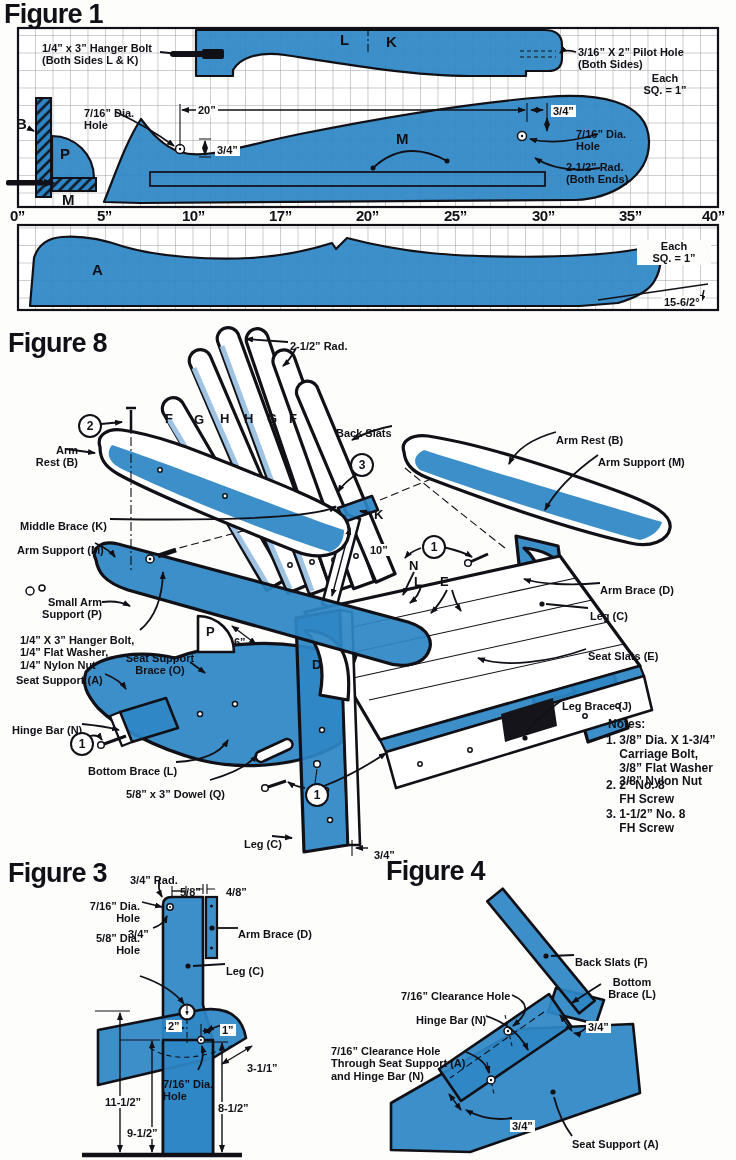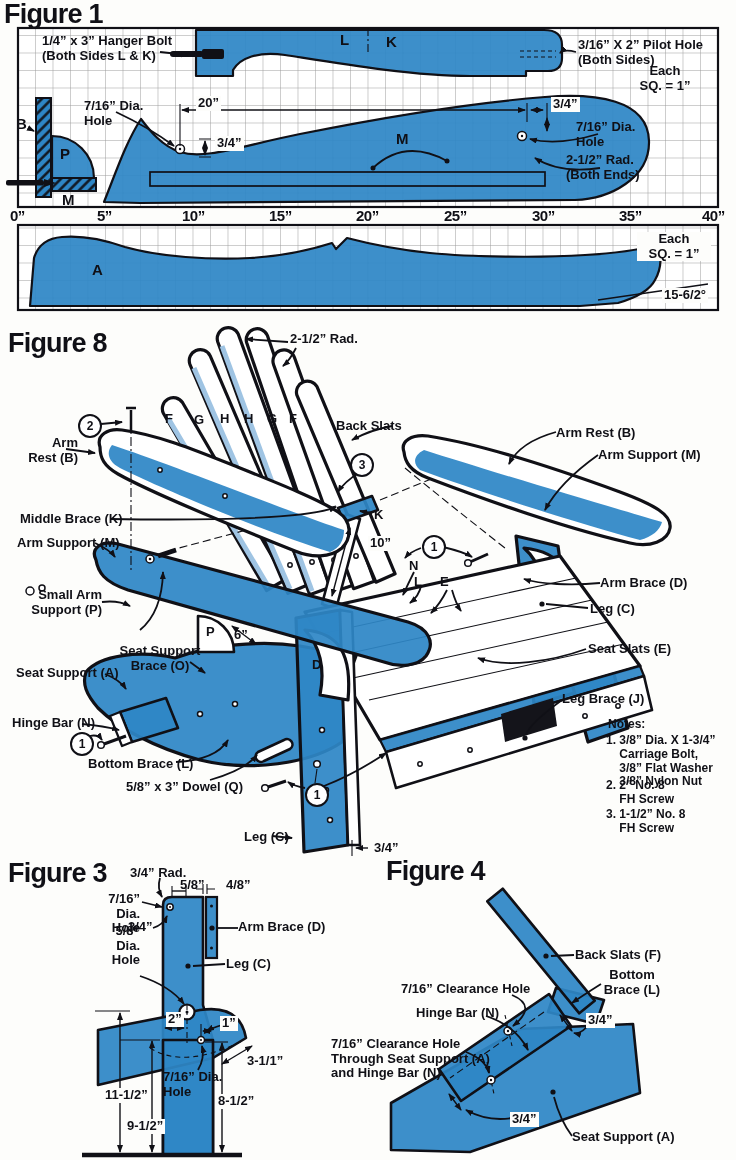--- a/index.html
+++ b/index.html
@@ -8,21 +8,21 @@
           font-family:"Liberation Sans",sans-serif;color:var(--ink);}
   svg.art{position:absolute;left:0;top:0;width:736px;height:1160px;}
   .pb{fill:var(--blue);fill-opacity:.93;stroke:var(--ink);}
   .pw{fill:#fff;stroke:var(--ink);}
   .pk{fill:#14141a;stroke:none;}
   .ld{fill:none;stroke:var(--ink);stroke-width:1.8;}
   .dm{fill:none;stroke:var(--ink);stroke-width:1.4;}
   .xt{fill:none;stroke:var(--ink);stroke-width:1.1;}
   .w15{stroke-width:1.5}.w2{stroke-width:2.2}.w25{stroke-width:2.6}.w3{stroke-width:3.2}
   .rnd{stroke-linejoin:round;stroke-linecap:round;}
-  .lbl{position:absolute;font-weight:bold;font-size:13px;line-height:1.12;white-space:pre-line;}
+  .lbl{position:absolute;font-weight:bold;font-size:11px;line-height:1.12;white-space:pre-line;margin-top:8px;}
   .r{text-align:right;} .c{text-align:center;}
   .bg{background:var(--paper);padding:0 2px;}
   .title{position:absolute;font-weight:bold;font-size:27px;letter-spacing:-.8px;line-height:1;}
   .letter{position:absolute;font-weight:bold;font-size:15px;line-height:1;}
   .rul{position:absolute;font-weight:bold;font-size:15px;line-height:1;letter-spacing:-.5px;}
   .note{position:absolute;font-weight:bold;font-size:12px;line-height:1.15;white-space:pre;}
   .callout{position:absolute;width:20px;height:20px;border:2.4px solid var(--ink);border-radius:50%;
            background:#fff;font-weight:bold;font-size:12px;line-height:20px;text-align:center;}
 </style>
 </head>
@@ -312,21 +312,21 @@
   <div class="letter" style="left:340px;top:32px">L</div>
   <div class="letter" style="left:386px;top:34px">K</div>
   <div class="letter" style="left:16px;top:116px">B</div>
   <div class="letter" style="left:60px;top:146px">P</div>
   <div class="letter" style="left:62px;top:192px">M</div>
   <div class="letter" style="left:396px;top:131px">M</div>
   <div class="letter" style="left:92px;top:262px">A</div>
   <div class="rul" style="left:10px;top:208px">0”</div>
   <div class="rul" style="left:97px;top:208px">5”</div>
   <div class="rul" style="left:182px;top:208px">10”</div>
-  <div class="rul" style="left:269px;top:208px">15”</div>
+  <div class="rul" style="left:269px;top:208px">17”</div>
   <div class="rul" style="left:356px;top:208px">20”</div>
   <div class="rul" style="left:444px;top:208px">25”</div>
   <div class="rul" style="left:532px;top:208px">30”</div>
   <div class="rul" style="left:619px;top:208px">35”</div>
   <div class="rul" style="left:702px;top:208px">40”</div>
 
   <div class="title" style="left:8px;top:330px">Figure 8</div>
   <div class="lbl" style="left:290px;top:332px">2-1/2” Rad.</div>
   <div class="letter" style="left:165px;top:412px;font-size:13px">F</div>
   <div class="letter" style="left:194px;top:413px;font-size:13px">G</div>
@@ -334,20 +334,23 @@
   <div class="letter" style="left:244px;top:412px;font-size:13px">H</div>
   <div class="letter" style="left:267px;top:412px;font-size:13px">G</div>
   <div class="letter" style="left:289px;top:412px;font-size:13px">F</div>
   <div class="lbl" style="left:336px;top:419px">Back Slats</div>
   <div class="lbl r" style="left:16px;top:436px;width:62px">Arm
 Rest (B)</div>
   <div class="lbl" style="left:20px;top:512px">Middle Brace (K)</div>
   <div class="lbl" style="left:17px;top:536px">Arm Support (M)</div>
   <div class="lbl r" style="left:10px;top:588px;width:92px">Small Arm
 Support (P)</div>
+  <div class="lbl" style="left:20px;top:626px">1/4” X 3” Hanger Bolt,
+1/4” Flat Washer,
+1/4” Nylon Nut</div>
   <div class="lbl c" style="left:118px;top:644px;width:84px">Seat Support
 Brace (O)</div>
   <div class="lbl" style="left:16px;top:666px">Seat Support (A)</div>
   <div class="lbl" style="left:12px;top:716px">Hinge Bar (N)</div>
   <div class="lbl" style="left:88px;top:757px">Bottom Brace (L)</div>
   <div class="lbl" style="left:126px;top:780px">5/8” x 3” Dowel (Q)</div>
   <div class="lbl" style="left:244px;top:830px">Leg (C)</div>
   <div class="lbl" style="left:556px;top:426px">Arm Rest (B)</div>
   <div class="lbl" style="left:598px;top:448px">Arm Support (M)</div>
   <div class="lbl" style="left:600px;top:576px">Arm Brace (D)</div>

